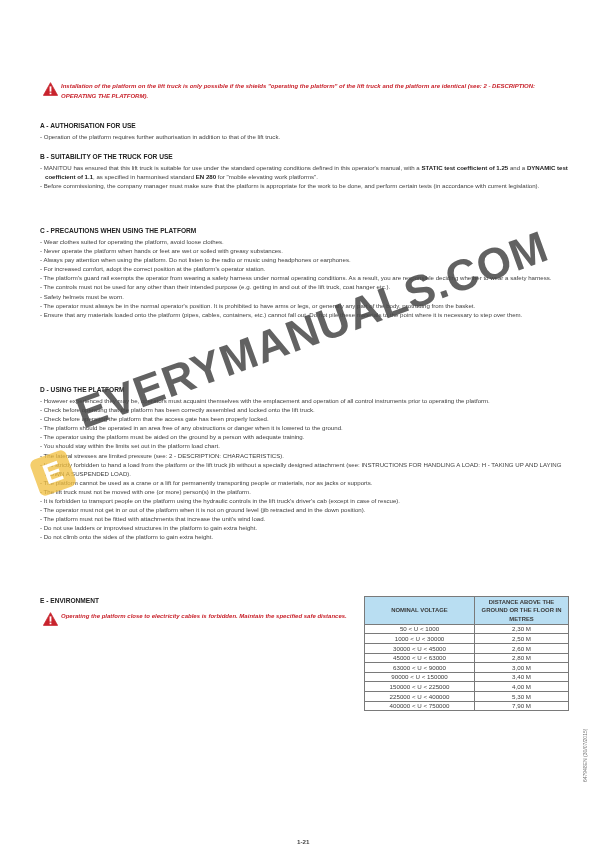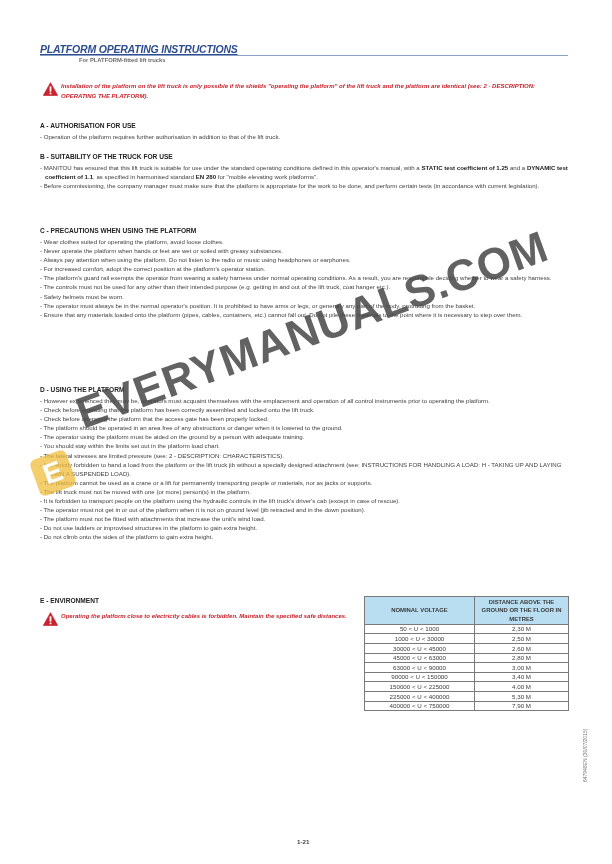--- a/index.html
+++ b/index.html
@@ -61,25 +61,20 @@
     background: rgba(240,190,60,0.75); border-radius: 6px; transform: rotate(-20deg);
     color: #fff; font-weight: bold; font-size: 28px; text-align: center; line-height: 38px;
     pointer-events: none;
   }
 </style>
 </head>
 <body>
 
 <div class="page">
 
-  <div class="title-wrap">
-    <div class="title">PLATFORM OPERATING INSTRUCTIONS</div>
-    <div class="title-rule"></div>
-    <div class="subtitle">For PLATFORM-fitted lift trucks</div>
-  </div>
 
   <div class="warn-block" style="left:43px; top:82px; width:528px;">
     <svg class="warn-icon" viewBox="0 0 20 18">
       <path d="M10 0.5 L19.5 17.5 L0.5 17.5 Z" fill="#c8232c" stroke="#c8232c" stroke-linejoin="round"></path>
       <rect x="8.8" y="5.5" width="2.4" height="7" fill="#fff"></rect>
       <rect x="8.8" y="13.8" width="2.4" height="2.2" fill="#fff"></rect>
     </svg>
     <div class="warn-text">Installation of the platform on the lift truck is only possible if the shields "operating the platform" of the lift truck and the platform are identical (see: 2 - DESCRIPTION: OPERATING THE PLATFORM).</div>
   </div>
 

